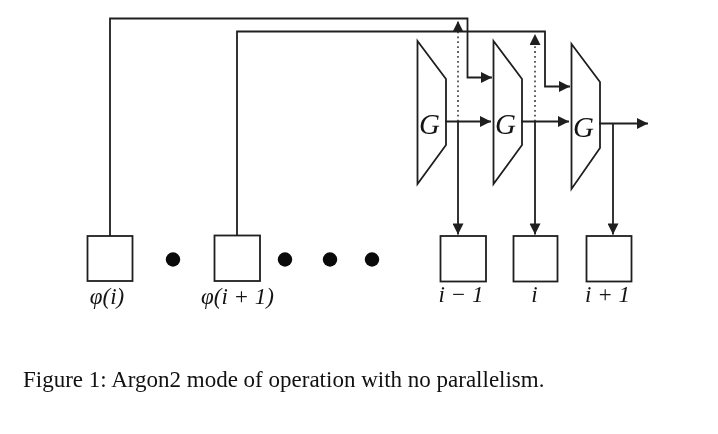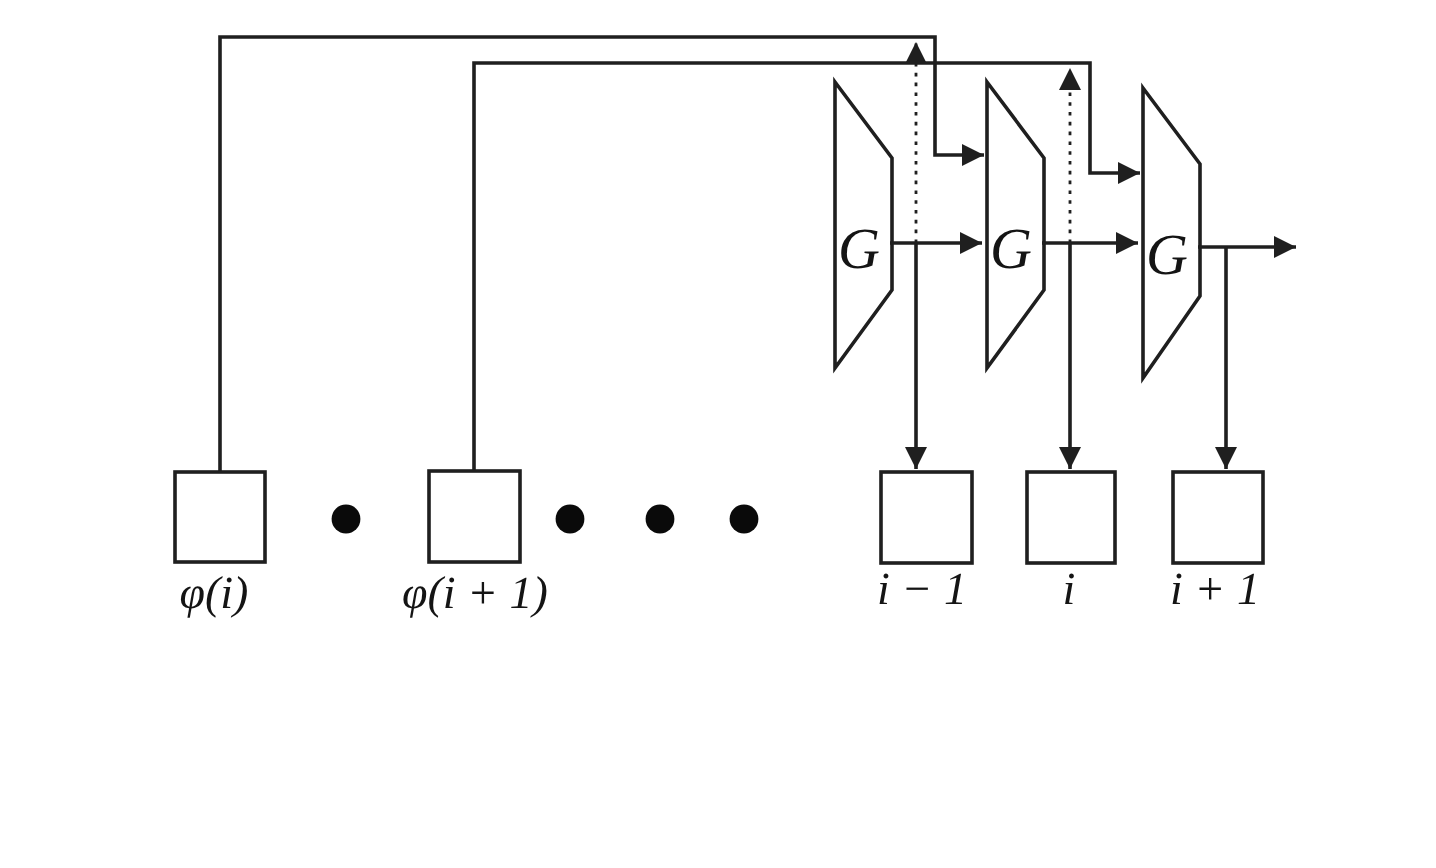--- a/index.html
+++ b/index.html
@@ -112,14 +112,15 @@
     <text class="g-label" x="495" y="134">G</text>
     <text class="g-label" x="573" y="137">G</text>
 
     <text class="math-label" x="107" y="304" text-anchor="middle">φ(i)</text>
     <text class="math-label" x="237.5" y="304" text-anchor="middle">φ(i + 1)</text>
     <text class="math-label" x="461" y="302" text-anchor="middle">i − 1</text>
     <text class="math-label" x="534.5" y="302" text-anchor="middle">i</text>
     <text class="math-label" x="607.5" y="302" text-anchor="middle">i + 1</text>
   </svg>
 
+  <div class="caption">Figure 1: Argon2 mode of operation with no parallelism.</div>
 
 </div>
 
 </body></html>

